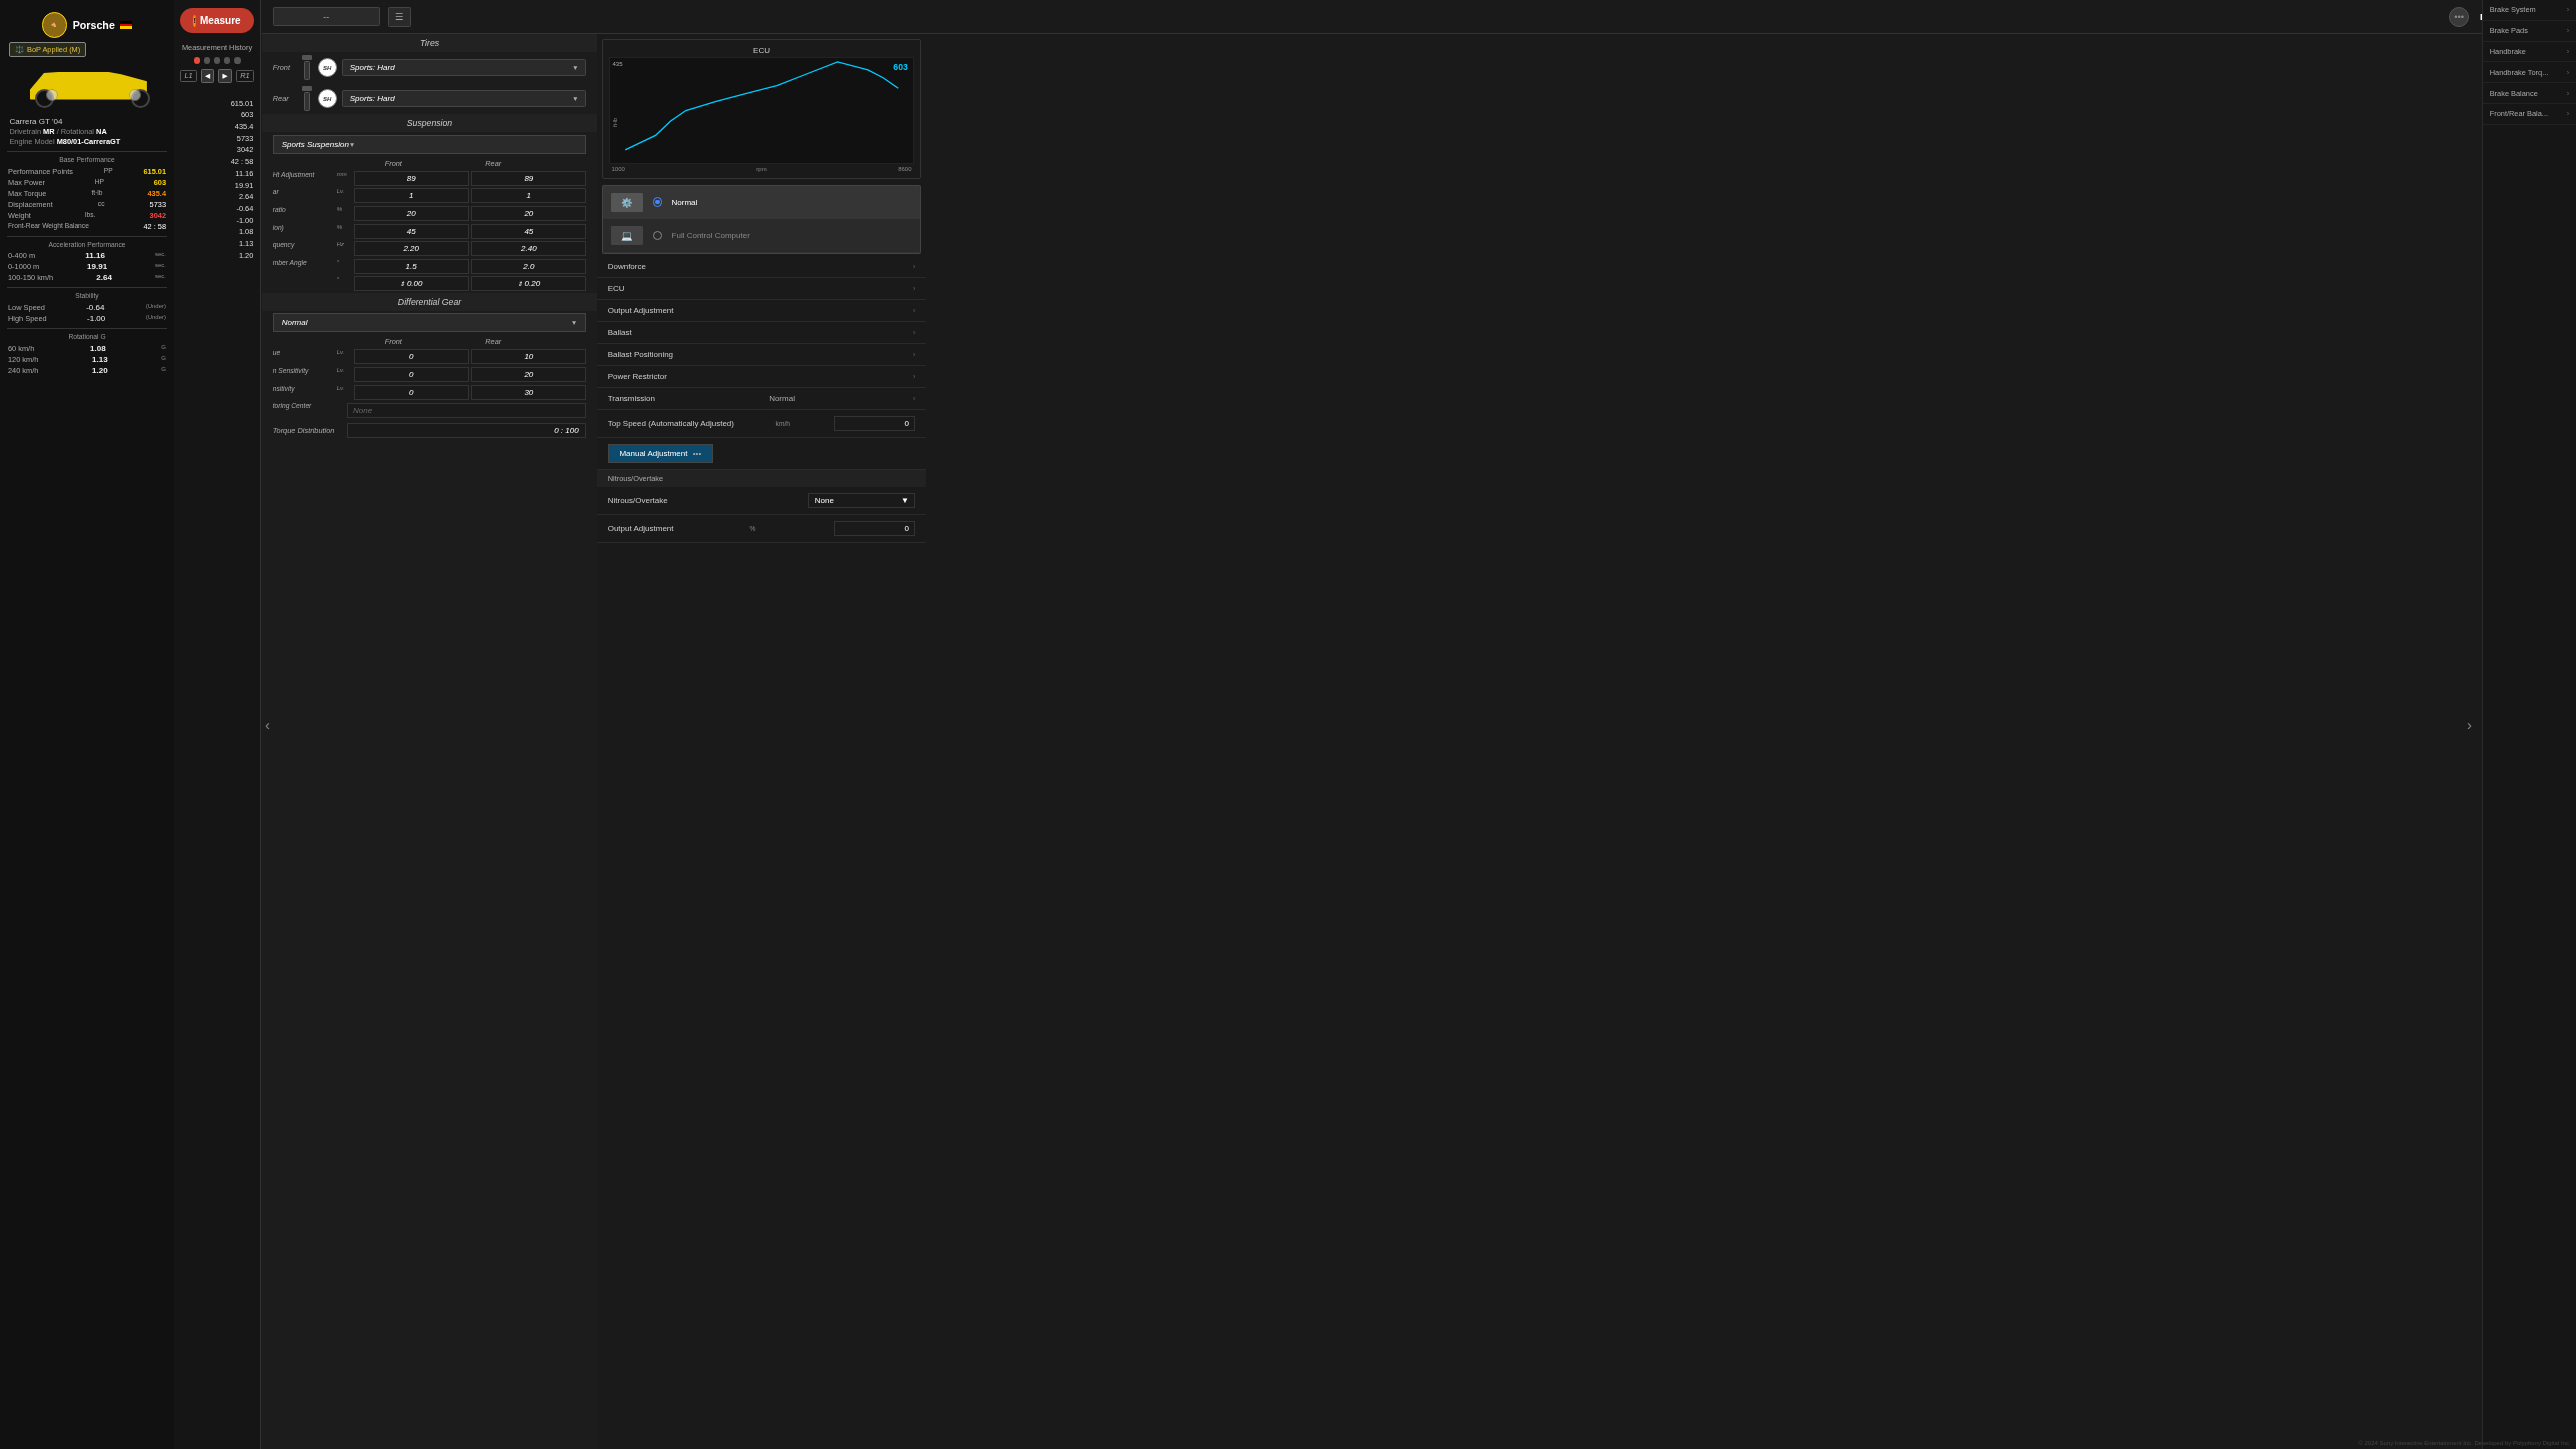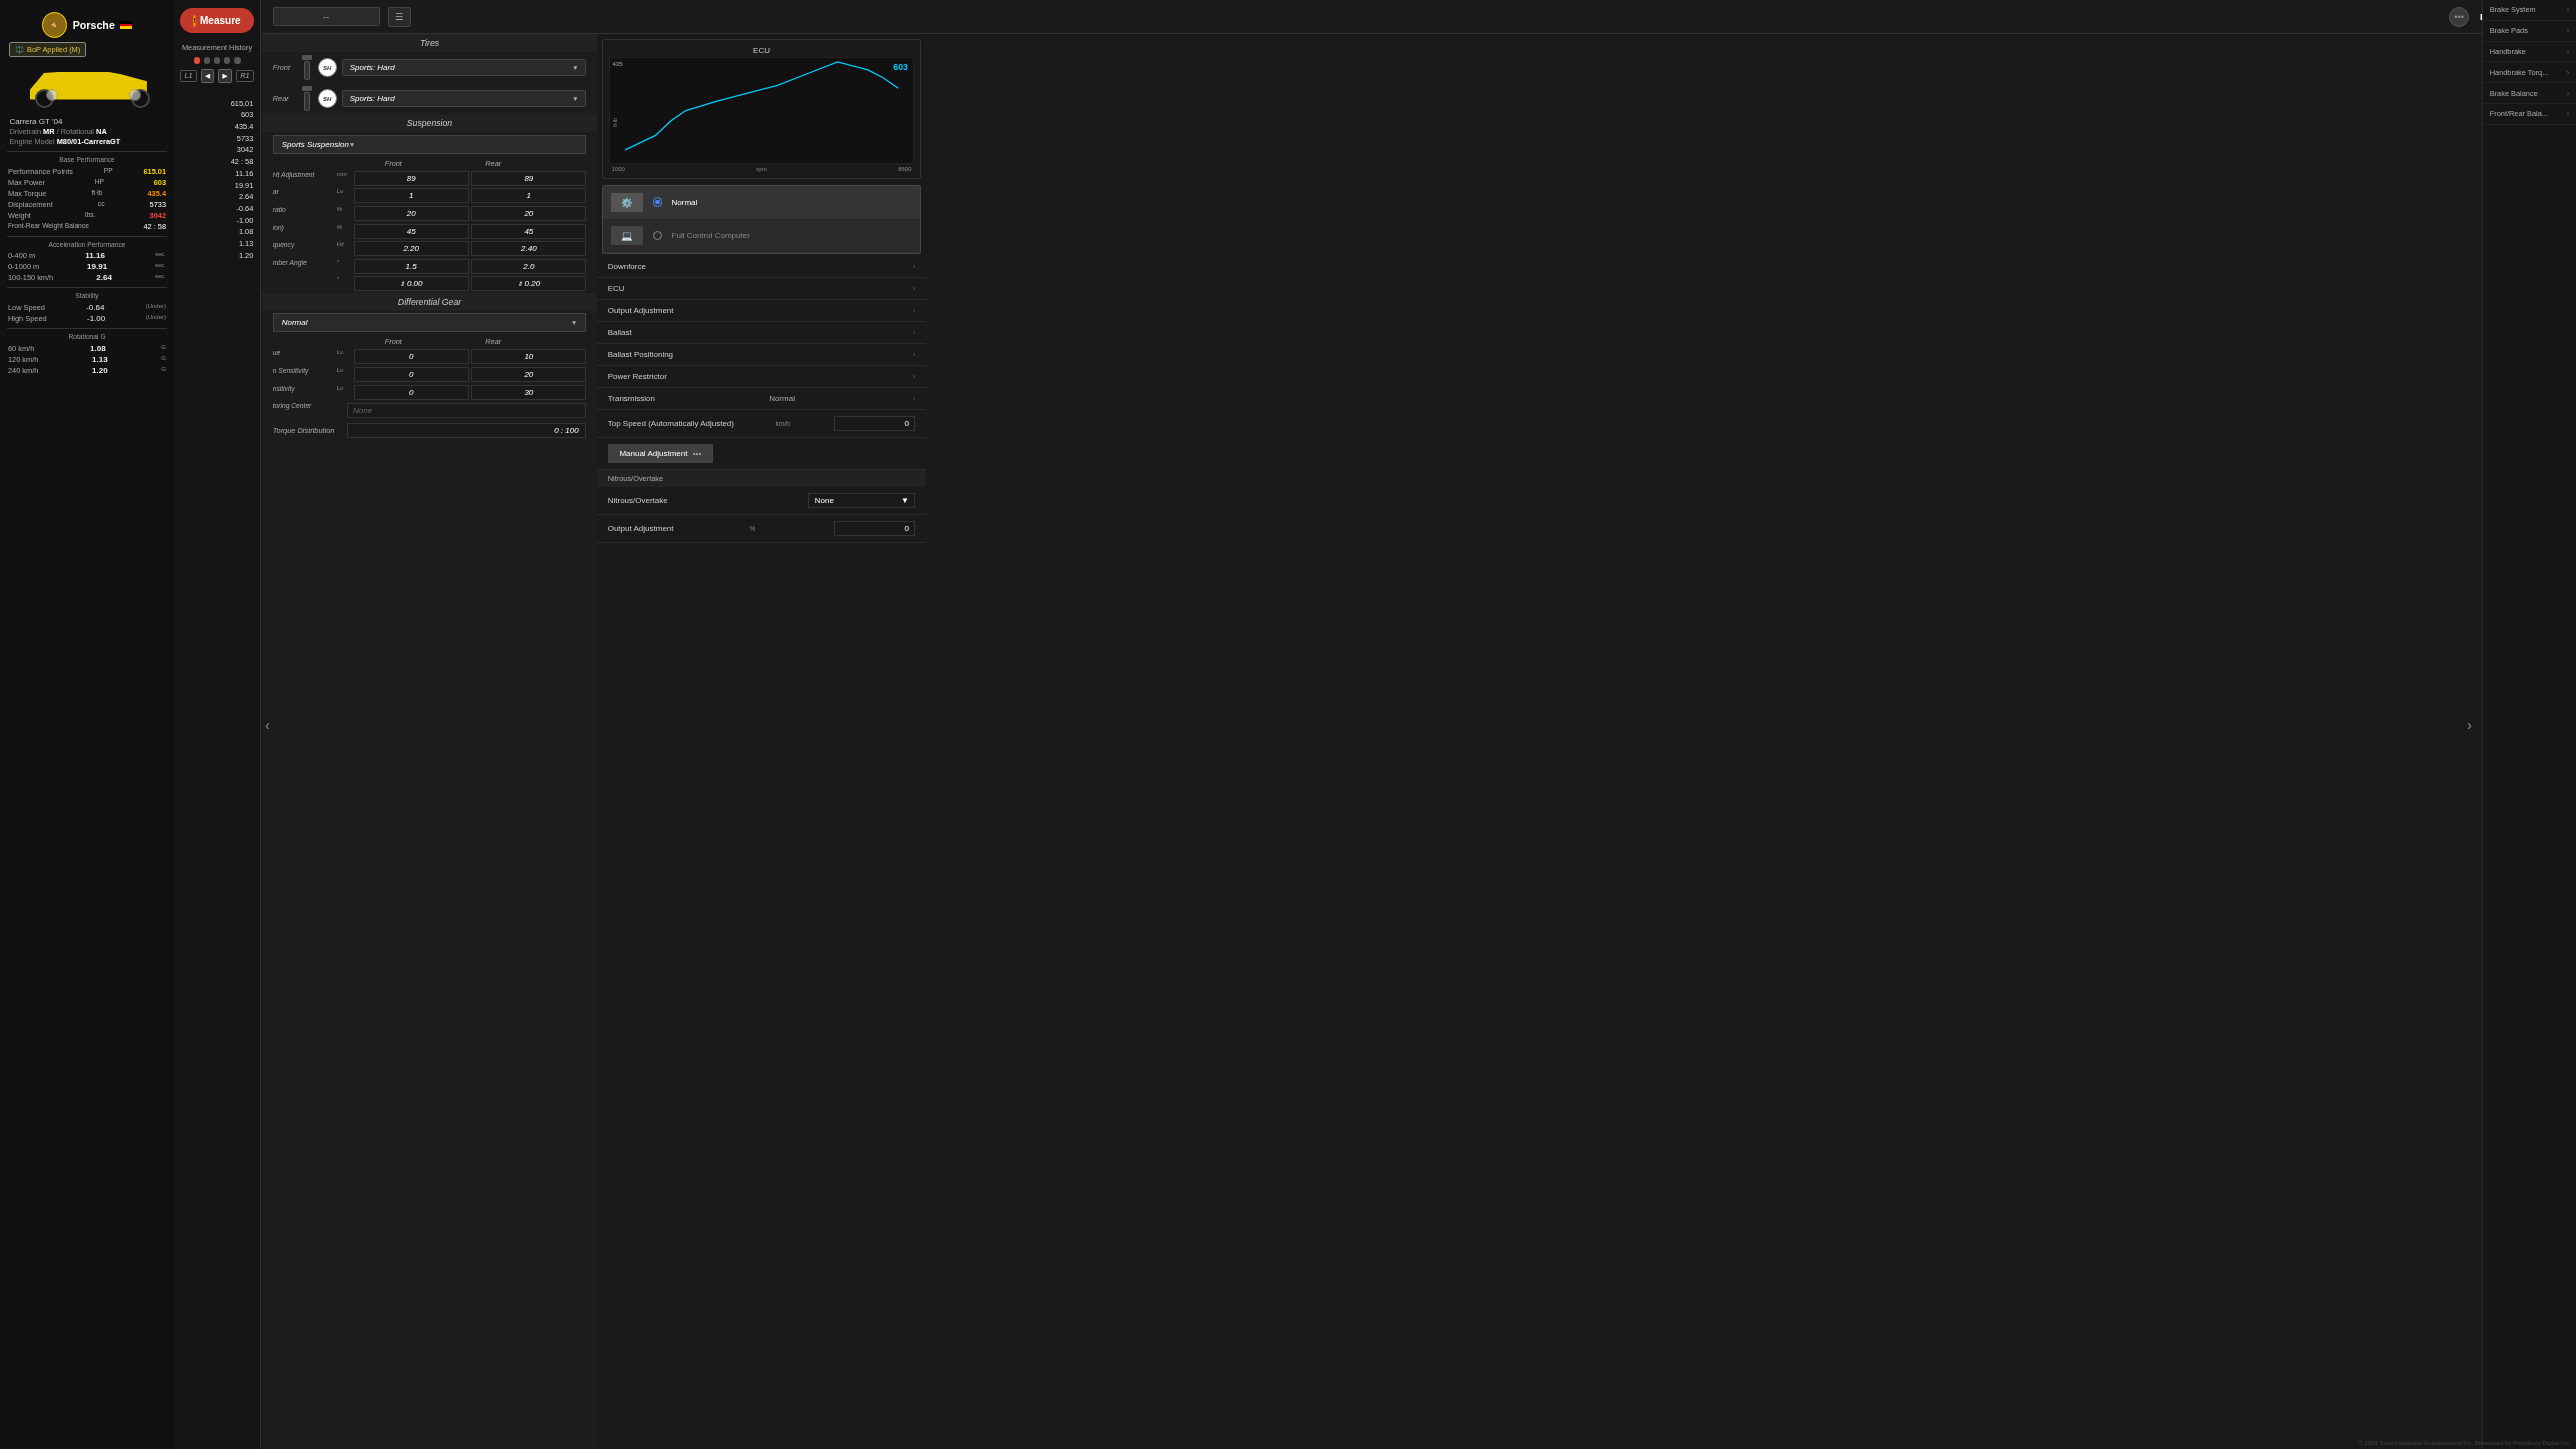--- a/index.html
+++ b/index.html
@@ -466,21 +466,21 @@
       padding: 2px 5.4px;
       font-size: 8px;
       display: flex;
       justify-content: space-between;
       align-items: center;
       width: 107px;
       cursor: pointer;
     }
 
     .manual-adj-btn {
-      background: #404040;
+      background: #0c4a6e;
       border: 0.7px solid #444;
       color: #fff;
       padding: 4px 10.7px;
       font-size: 8px;
       cursor: pointer;
       display: flex;
       align-items: center;
       gap: 5.4px;
     }
 

